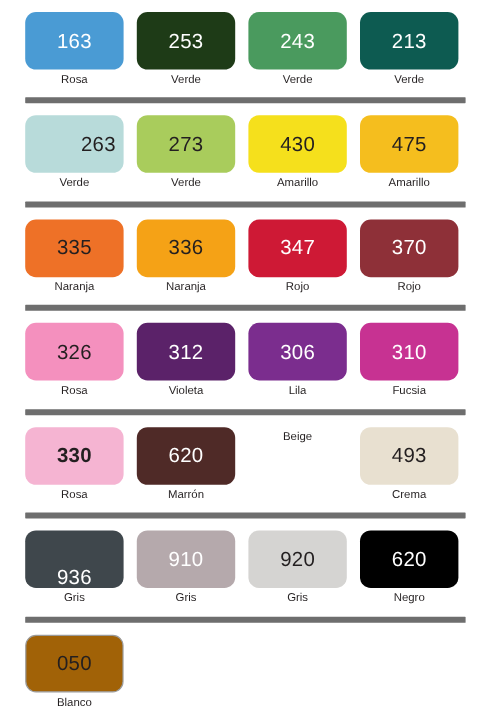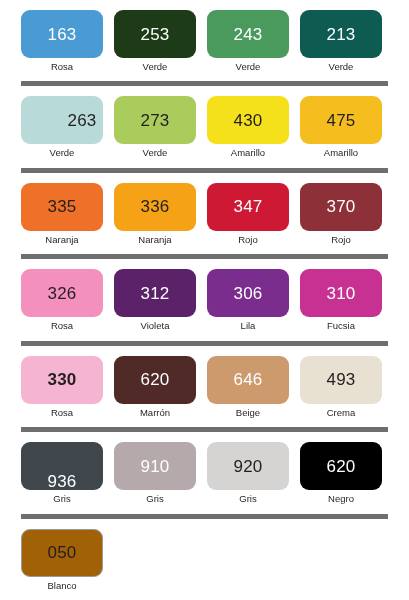--- a/index.html
+++ b/index.html
@@ -214,23 +214,20 @@
           </div>
           <div class="chip-name" style="color: rgb(35, 31, 32);">Rosa</div>
         </div>
         <div class="swatch-cell">
           <div class="chip" style="background: rgb(79, 42, 39);">
             <span class="chip-code" style="color: rgb(255, 255, 255);">620</span>
           </div>
           <div class="chip-name" style="color: rgb(35, 31, 32);">Marrón</div>
         </div>
         <div class="swatch-cell">
-          <div class="chip" style="background: rgb(205, 154, 110);">
-            <span class="chip-code" style="color: rgb(255, 255, 255);">646</span>
-          </div>
           <div class="chip-name" style="color: rgb(35, 31, 32);">Beige</div>
         </div>
         <div class="swatch-cell">
           <div class="chip" style="background: rgb(232, 224, 208);">
             <span class="chip-code" style="color: rgb(35, 31, 32);">493</span>
           </div>
           <div class="chip-name" style="color: rgb(35, 31, 32);">Crema</div>
         </div>
       </div>
     </div>

